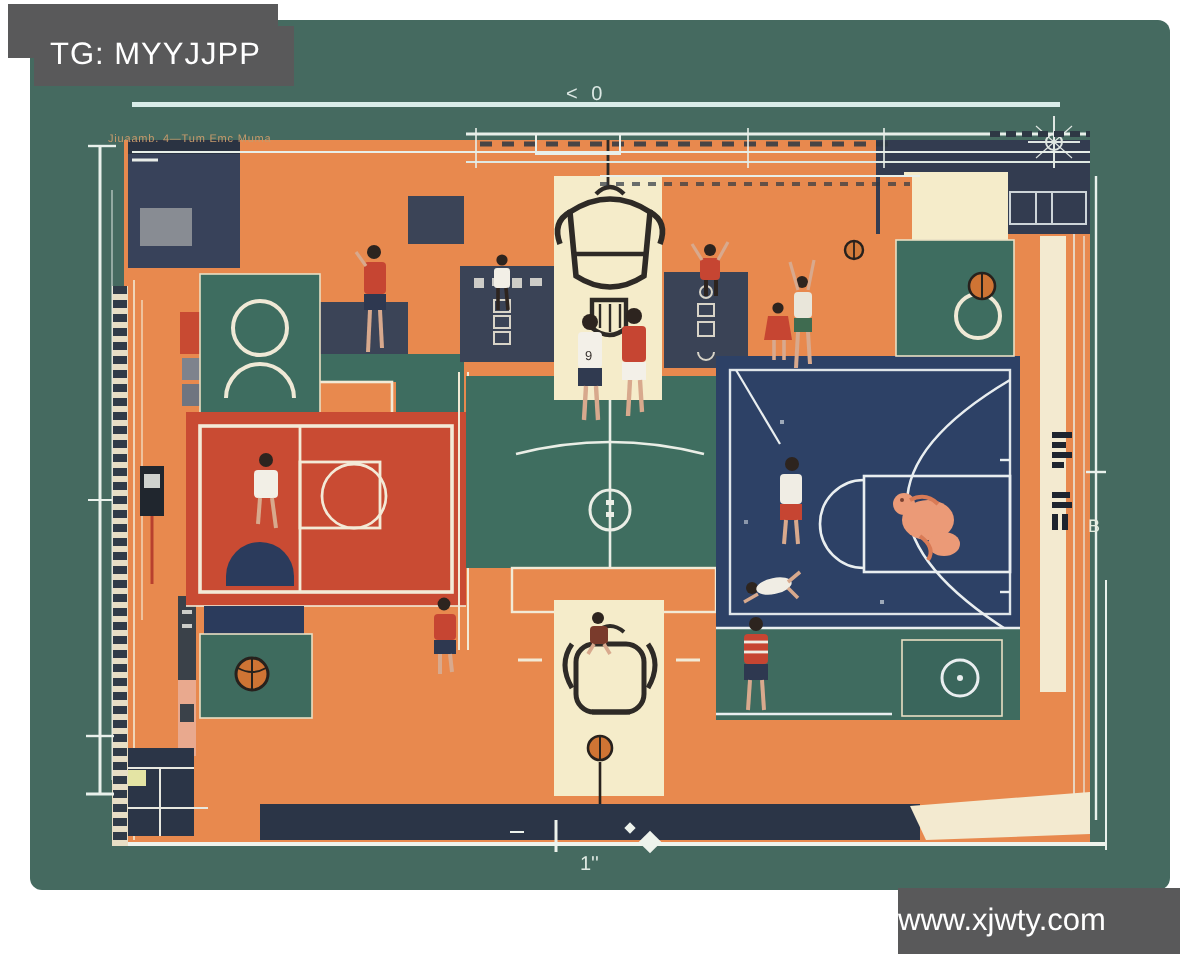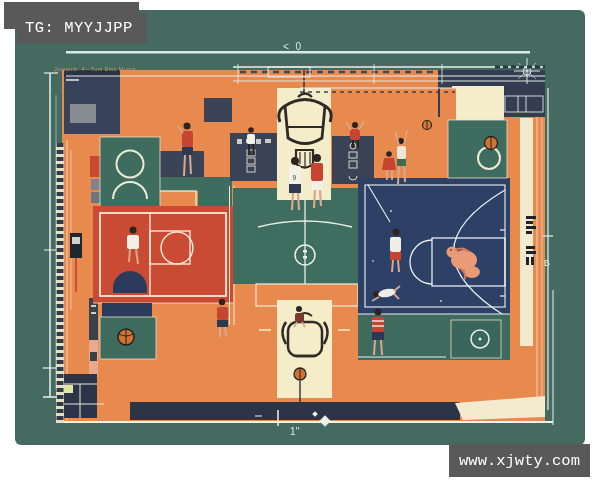--- a/index.html
+++ b/index.html
@@ -1,24 +1,24 @@
 <!DOCTYPE html>
 <html><head>
 <meta charset="utf-8">
 <style>
   html,body{margin:0;padding:0;background:#ffffff;width:600px;height:480px;overflow:hidden;
             font-family:"Liberation Sans",sans-serif;}
   .stage{position:relative;width:600px;height:480px;background:#ffffff;}
   .stage svg{position:absolute;left:0;top:0;}
-  .wm{position:absolute;background:#59595a;color:#fff;font-family:Liberation Mono, monospace;}
+  .wm{position:absolute;background:#59595a;color:#fff;}
   .wm-top-back{left:4px;top:2px;width:135px;height:27px;}
   .wm-top{left:17px;top:13px;width:122px;height:30px;display:flex;align-items:center;
           padding-left:8px;font-size:15.5px;letter-spacing:.5px;}
   .wm-bottom{left:449px;top:444px;width:141px;height:33px;display:flex;align-items:center;
-             justify-content:center;font-size:15.5px;}
+             font-size:15.5px;}
   svg text{font-family:"Liberation Sans",sans-serif;}
 </style>
 </head>
 <body>
 
 <div class="stage">
 
 <svg width="600" height="480" viewBox="0 0 600 480">
 
   <rect x="15" y="10" width="570" height="435" rx="6" fill="#456a60"></rect>

